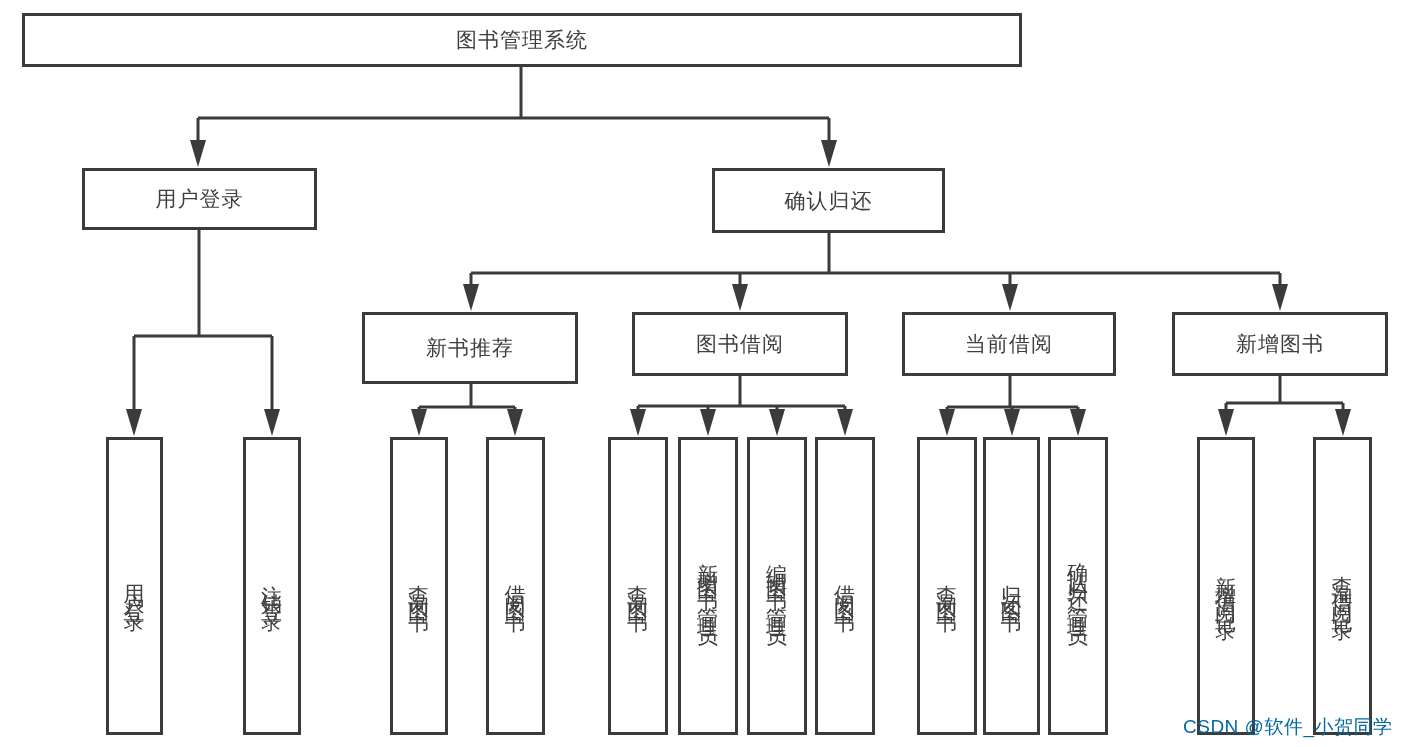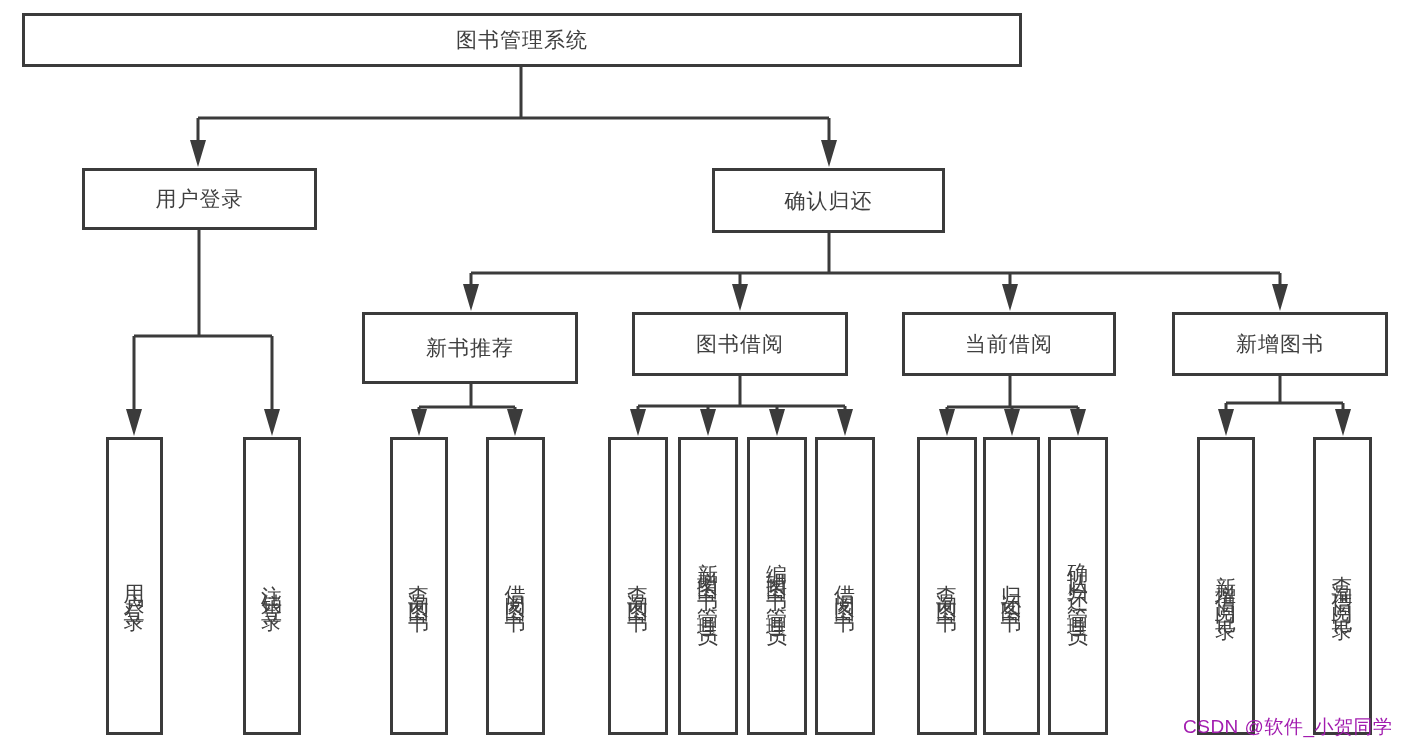--- a/index.html
+++ b/index.html
@@ -32,21 +32,21 @@
     writing-mode:vertical-rl;
     text-orientation:mixed;
     letter-spacing:9px;
     line-height:1;
     white-space:normal;
   }
   .watermark {
     position:absolute;
     left:1183px; top:714px;
     font-size:19px;
-    color:#a21caf;
+    color:#0369a1;
     letter-spacing:0.5px;
     z-index:5;
     white-space:nowrap;
   }
 </style>
 </head>
 <body>
 
 <div class="canvas">
 

